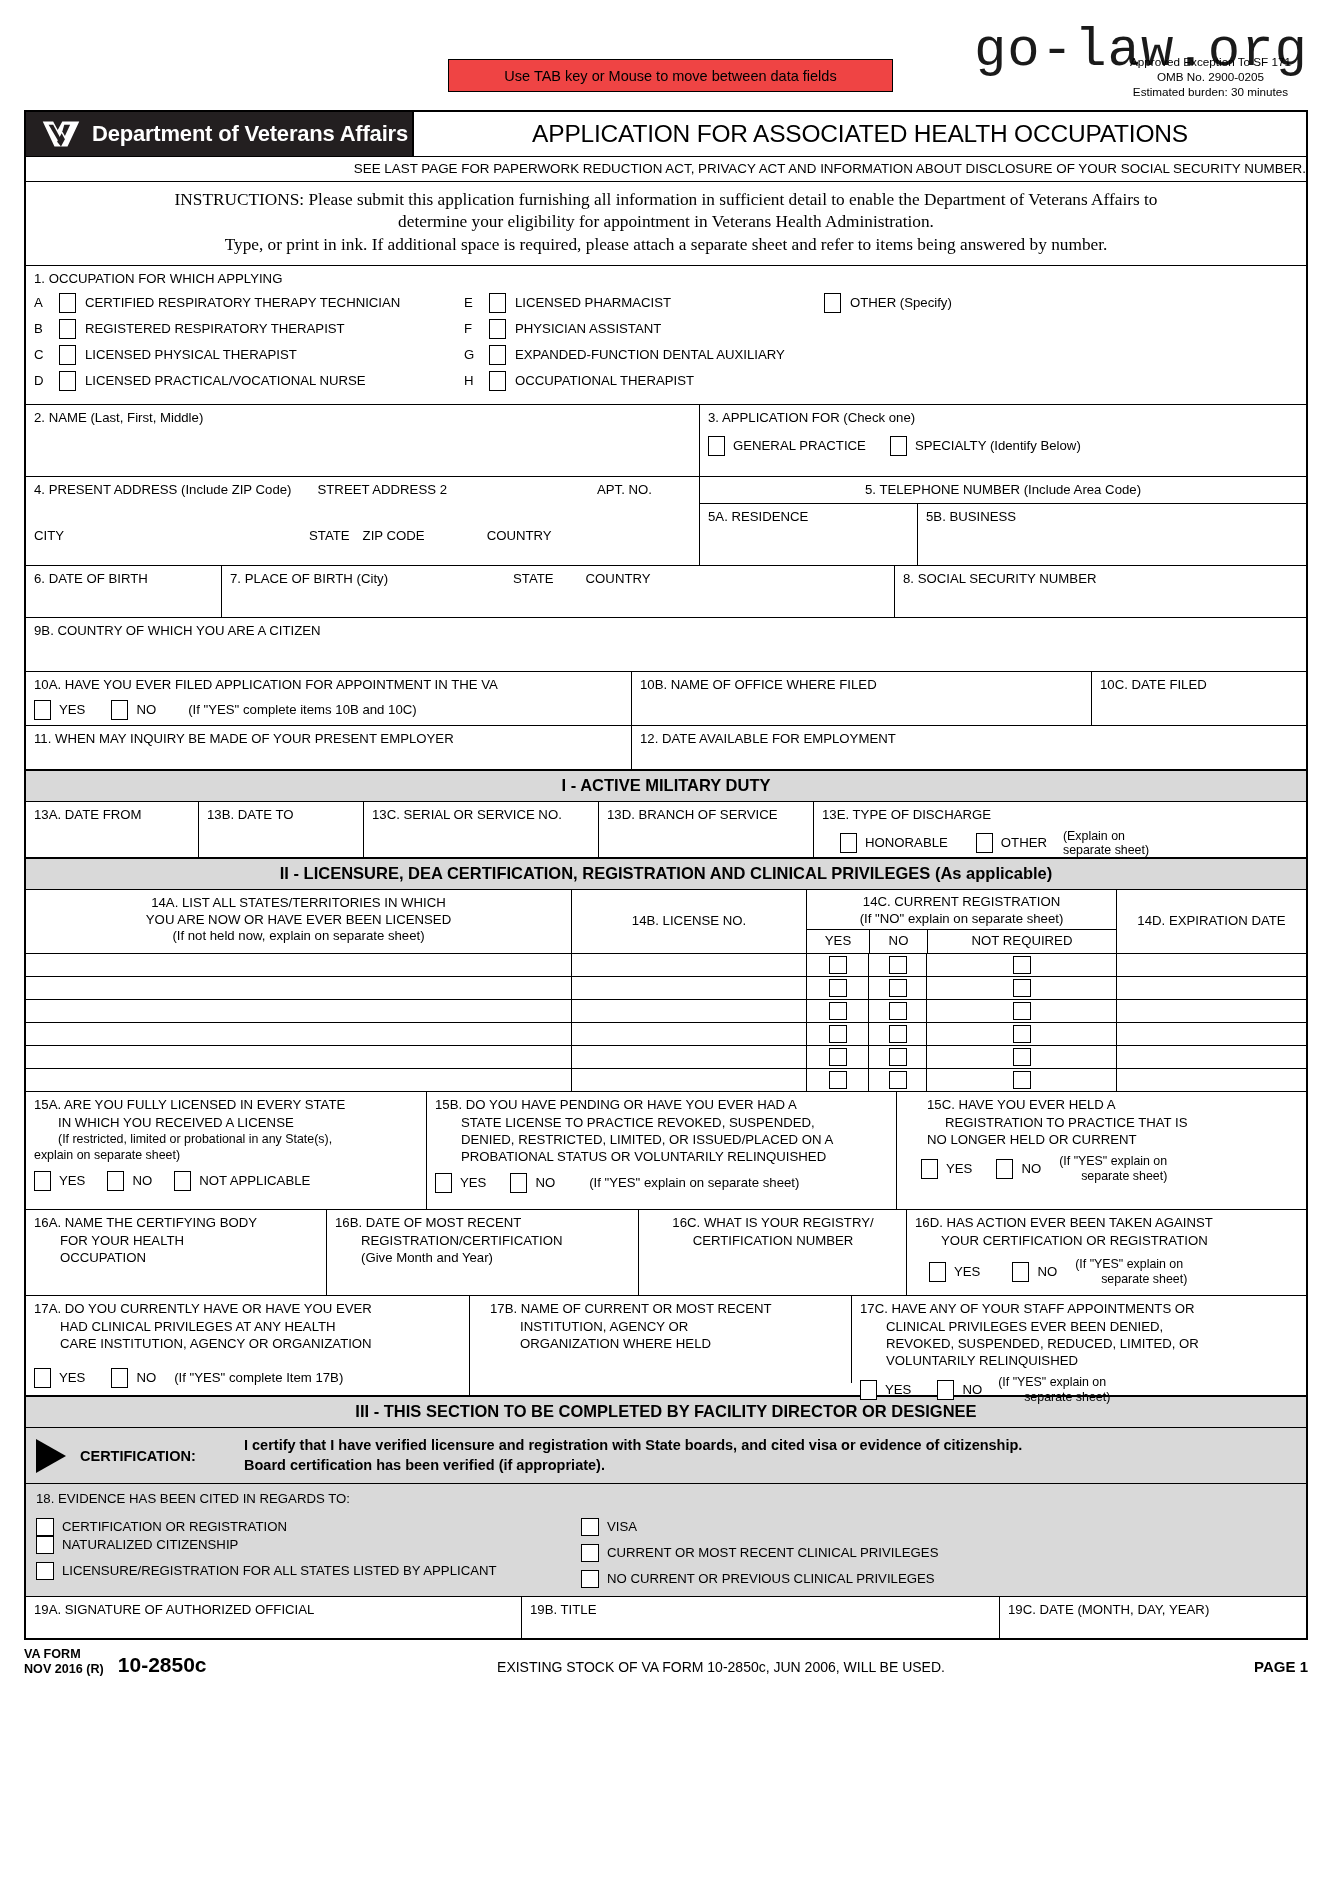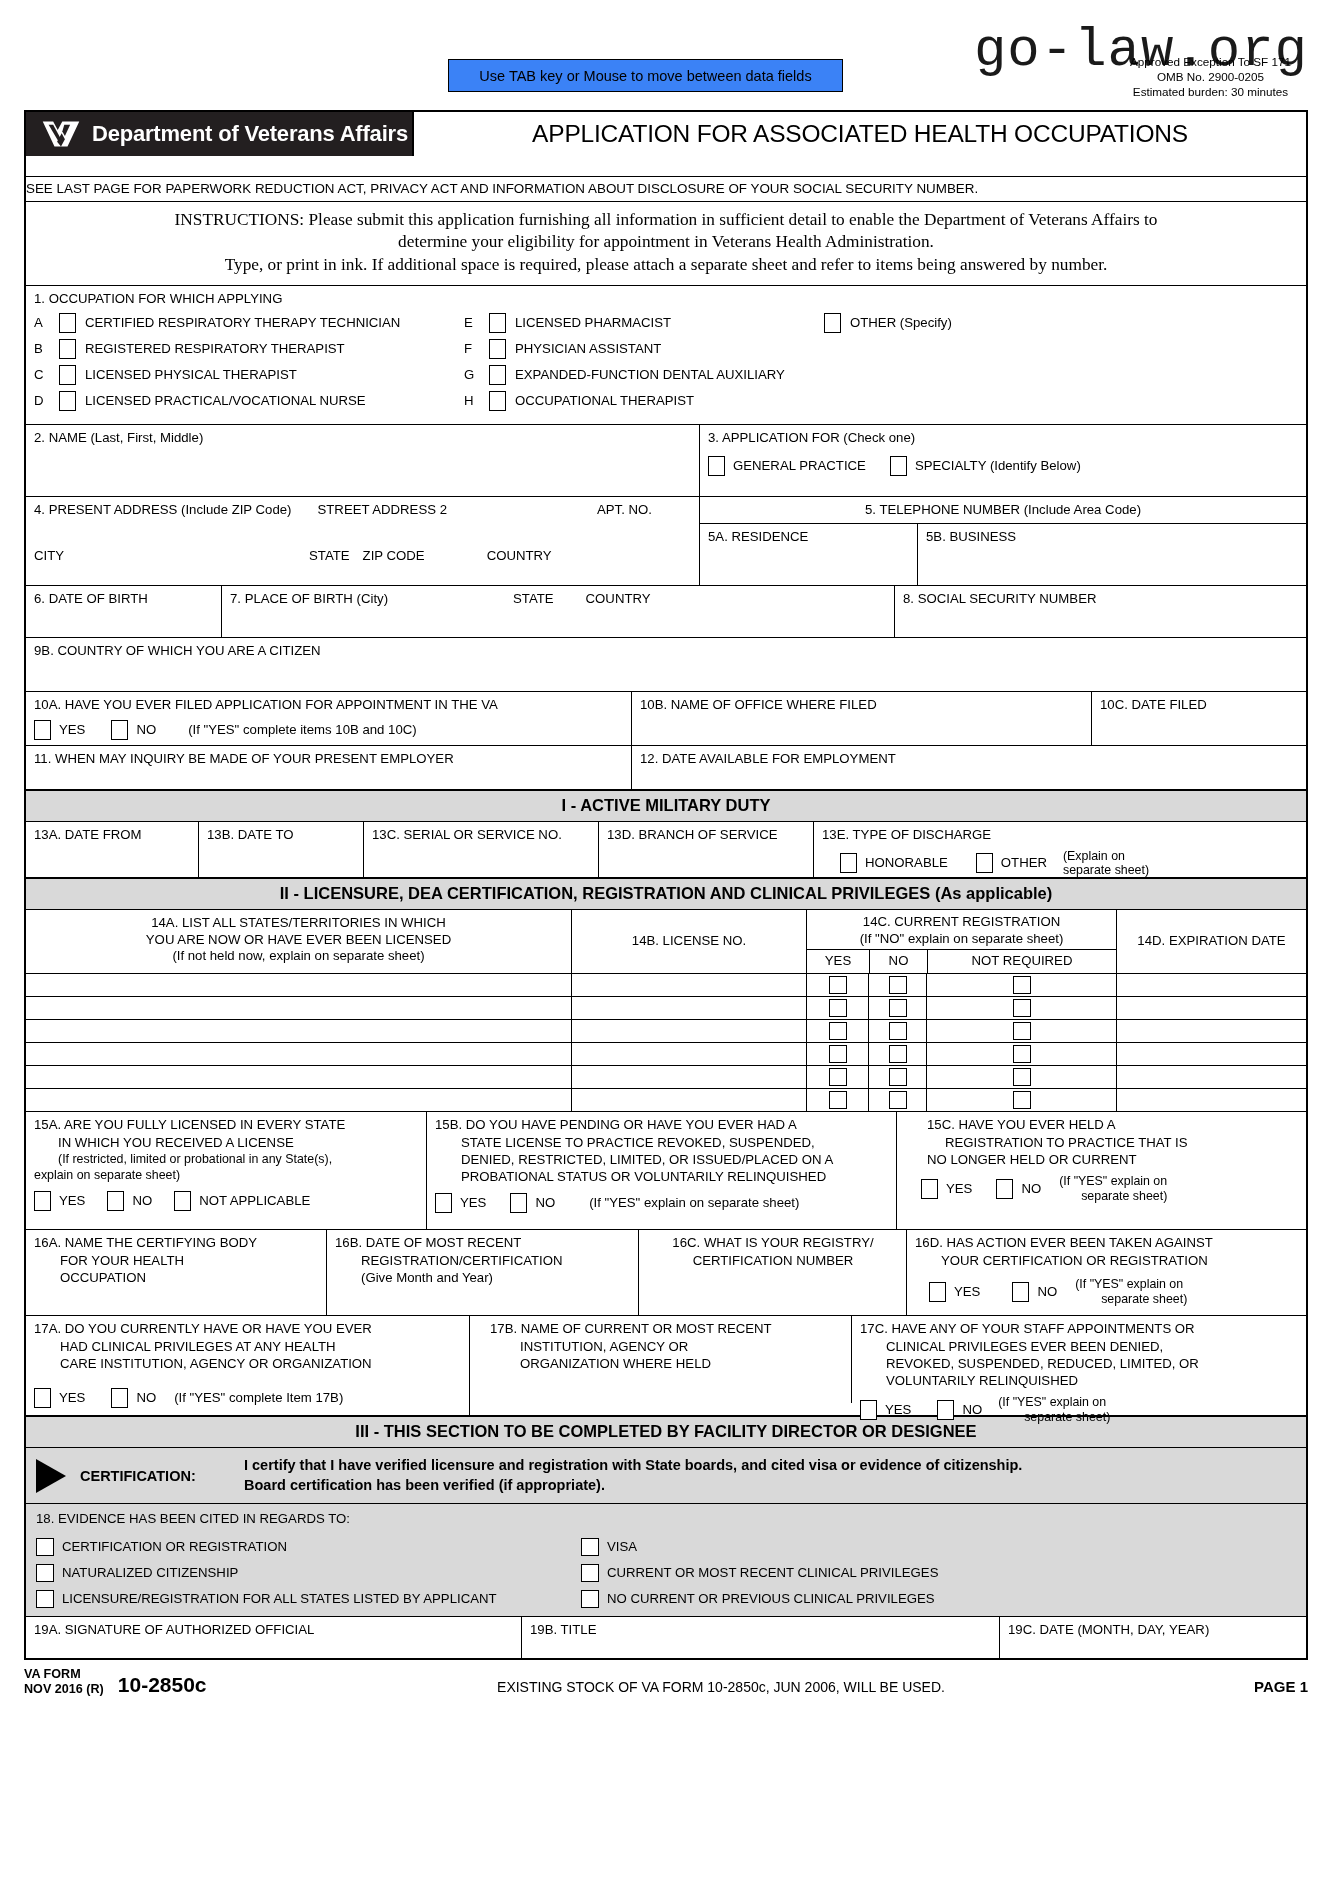--- a/index.html
+++ b/index.html
@@ -27,22 +27,22 @@
     font-family: "Liberation Mono", monospace;
     font-size: 54px;
     letter-spacing: 1px;
     color: #1a1a1a;
     line-height: 1;
     white-space: nowrap;
   }
   .tabhint {
     position: absolute;
     left: 424px; top: 59px;
-    width: 395px; height: 33px;
-    background: #3b82f6;
+    width: 445px; height: 33px;
+    background: #ef4444;
     border: 1.5px solid #000;
     display: flex; align-items: center; justify-content: center;
     font-size: 14.5px;
   }
   .ombblock {
     position: absolute;
     right: 0px; top: 55px;
     font-size: 11.7px;
     line-height: 1.28;
     text-align: center;
@@ -70,23 +70,22 @@
   .va-mark { width: 42px; height: 30px; flex: 0 0 auto; }
   .va-txt { font-size: 22px; font-weight: bold; letter-spacing: -0.2px; }
   .app-title {
     flex: 1; display: flex; align-items: center; justify-content: center;
     font-size: 24.5px; font-weight: normal;
     border-left: 2px solid #000;
     letter-spacing: -0.2px;
   }
   .seeline {
     border-top: 1.5px solid #000;
-    text-align: left; font-size: 13.4px;
+    text-align: right; font-size: 13.4px;
     padding: 4px 0 5px;
-    margin-top: 20px;
   }
   .instructions {
     border-top: 1.5px solid #000;
     font-family: "Liberation Serif", serif;
     font-size: 17.3px;
     text-align: center;
     padding: 7px 22px 9px;
     line-height: 1.30;
   }
 
@@ -606,21 +605,21 @@
       <div style="font-size:14.5px;font-weight:bold;line-height:1.32">
         <div>I certify that I have verified licensure and registration with State boards, and cited visa or evidence of citizenship.</div>
         <div>Board certification has been verified (if appropriate).</div>
       </div>
     </div>
 
     <div class="grey" style="border-top:1.5px solid #000;padding:6px 10px 8px">
       <div class="lbl" style="margin-bottom:11px">18. EVIDENCE HAS BEEN CITED IN REGARDS TO:</div>
       <div style="display:flex">
         <div style="width:545px">
-          <div class="cbrow" style="margin-bottom:8px">
+          <div class="cbrow" style="">
             <span class="cb sq"></span>
             <span class="lbl">CERTIFICATION OR REGISTRATION</span>
           </div>
           <div class="cbrow" style="margin-bottom:8px">
             <span class="cb sq"></span>
             <span class="lbl">NATURALIZED CITIZENSHIP</span>
           </div>
           <div class="cbrow">
             <span class="cb sq"></span>
             <span class="lbl">LICENSURE/REGISTRATION FOR ALL STATES LISTED BY APPLICANT</span>

